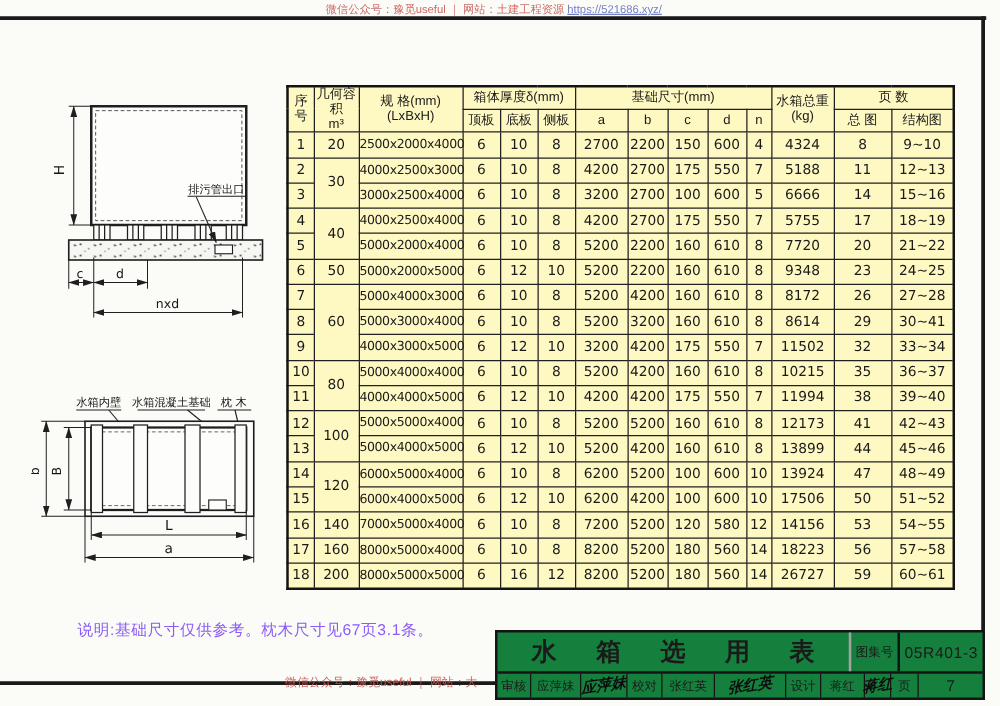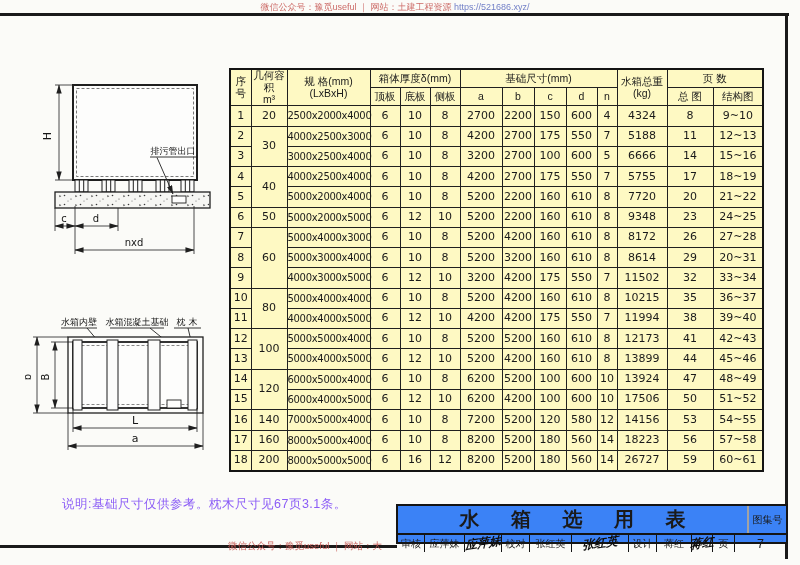--- a/index.html
+++ b/index.html
@@ -11,40 +11,40 @@
   }
   .abs{position:absolute;}
 
   
   .border-top{left:0;top:13px;width:789px;height:3px;background:#1a1a1a;}
   .border-right{left:785px;top:13px;width:2.5px;height:546px;background:#1a1a1a;}
   .border-bottom-left{left:0;top:545px;width:397px;height:2.5px;background:#1a1a1a;}
 
   
   .wm-top{left:0;top:1px;width:790px;text-align:center;font-size:9px;color:#c4524e;opacity:.85;z-index:1;white-space:nowrap;}
-  .wm-top .wm-url{color:#5b6bbf;}
+  .wm-top .wm-url{color:#5b6bbf;text-decoration:underline;}
   .wm-bottom{left:228px;top:540px;font-size:9.5px;color:#c4524e;opacity:.9;z-index:1;white-space:nowrap;}
 
   
   .note{left:62px;top:496px;font-size:12.5px;letter-spacing:.5px;color:#8b5cf6;}
 
   
   .table-wrap{left:229px;top:68px;z-index:2;}
   table.seltable{border-collapse:collapse;table-layout:fixed;width:533px;border:2px solid #141414;background:#fef9c3;}
   .seltable th,.seltable td{border:1px solid #202020;text-align:center;vertical-align:middle;padding:0;font-weight:normal;line-height:1.12;}
   .seltable th{font-size:10.5px;}
   .seltable td{font-size:11px;font-family:"DejaVu Sans","Liberation Sans",sans-serif;}
   .seltable thead tr{height:18px;}
   .seltable tbody tr{height:20.28px;}
   .seltable td.spec{font-size:10px;letter-spacing:-.3px;}
   .hdr2{display:block;}
 
   
-  .title-block{left:396px;top:504px;width:392px;height:40px;border:2.5px solid #141414;
-    background:#3b82f6;z-index:5;box-sizing:border-box;display:flex;flex-direction:column;}
+  .title-block{left:396px;top:504px;width:392px;height:56px;border:2.5px solid #141414;
+    background:#15803d;z-index:5;box-sizing:border-box;display:flex;flex-direction:column;}
   .tb-row1{height:31px;display:flex;border-bottom:2px solid #141414;}
   .tb-title{flex:1;display:flex;align-items:center;justify-content:center;
     font-size:20px;font-weight:600;letter-spacing:13px;padding-left:13px;white-space:nowrap;}
   .tb-atlas-label{width:37px;border-left:2px solid #a3a3a3;font-size:10px;display:flex;align-items:center;justify-content:center;}
   .tb-atlas-no{width:66px;border-left:2px solid #141414;font-size:12.5px;display:flex;align-items:center;justify-content:center;letter-spacing:.5px;}
   .tb-row2{flex:1;display:flex;align-items:stretch;font-size:10px;}
   .tb-cell{border-right:1.2px solid #141414;display:flex;align-items:center;justify-content:center;overflow:visible;white-space:nowrap;}
   .tb-cell.last{border-right:none;}
   .handsig{font-family:"DejaVu Serif",serif;font-style:italic;font-weight:bold;font-size:12px;
     transform:rotate(-8deg) skewX(-8deg);white-space:nowrap;color:#0d0d0d;}
@@ -359,21 +359,21 @@
           <td>6</td>
           <td>10</td>
           <td>8</td>
           <td>5200</td>
           <td>3200</td>
           <td>160</td>
           <td>610</td>
           <td>8</td>
           <td>8614</td>
           <td>29</td>
-          <td>20~31</td>
+          <td>30~41</td>
         </tr>
         <tr>
           <td>9</td>
           <td class="spec">4000x3000x5000</td>
           <td>6</td>
           <td>12</td>
           <td>10</td>
           <td>3200</td>
           <td>4200</td>
           <td>175</td>
@@ -525,20 +525,21 @@
           <td>60~61</td>
         </tr>
       </tbody>
   </table>
 </div>
 
 <div class="abs title-block">
   <div class="tb-row1">
     <div class="tb-title">水 箱 选 用 表</div>
     <div class="tb-atlas-label">图集号</div>
+    <div class="tb-atlas-no">05R401-3</div>
   </div>
   <div class="tb-row2">
     <div class="tb-cell" style="width:26px">审核</div>
     <div class="tb-cell" style="width:39px">应萍妹</div>
     <div class="tb-cell" style="width:36px">
         <span class="handsig">应萍妹</span>
       </div>
     <div class="tb-cell" style="width:27px">校对</div>
     <div class="tb-cell" style="width:41px">张红英</div>
     <div class="tb-cell" style="width:56px">

